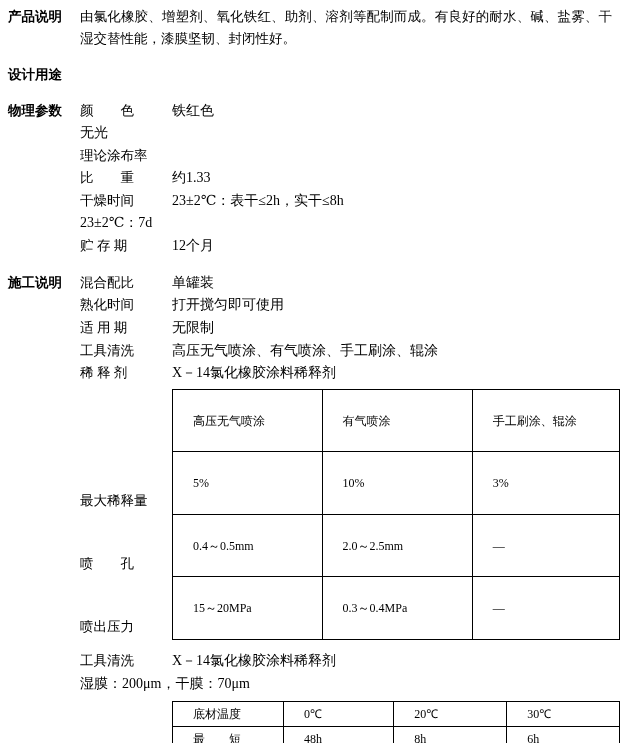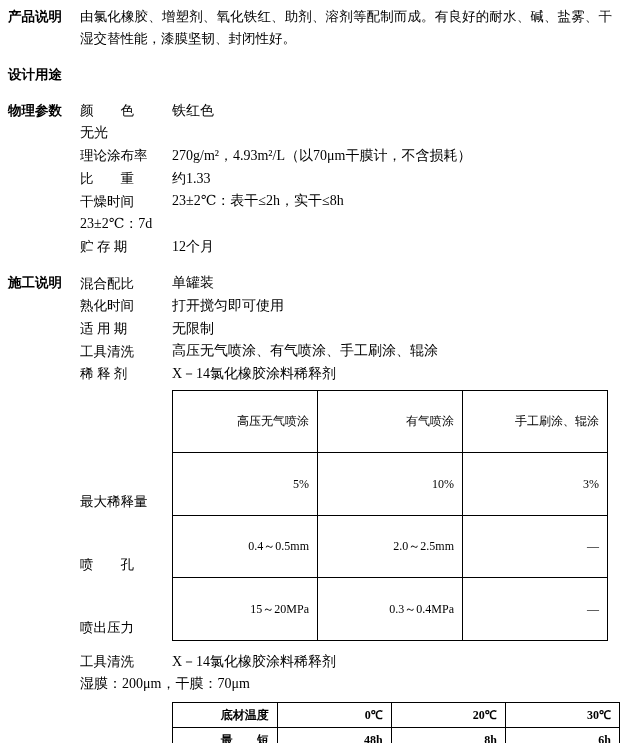--- a/index.html
+++ b/index.html
@@ -42,43 +42,43 @@
     font-size: 13.5px;
   }
   .para {
     text-align: justify;
     text-justify: inter-ideograph;
     padding-right: 8px;
   }
   
   .kv {
     display: flex;
-    align-items: center;
+    align-items: flex-start;
     line-height: 1.62;
   }
   .kv-key {
     width: 92px;
     min-width: 92px;
     font-size: 13.5px;
     white-space: nowrap;
   }
   .kv-val {
     font-size: 14px;
     flex: 1;
   }
   
   table.grid {
     border-collapse: collapse;
     font-size: 12px;
     margin: 0;
   }
   table.grid td {
     border: 1px solid #000000;
-    text-align: right;
-    padding: 3px 8px;
+    text-align: left;
+    padding: 3px 20px;
     line-height: 1.35;
     font-family: "Liberation Serif", serif;
   }
   .tbl-block {
     display: flex;
     align-items: stretch;
     margin-top: 4px;
     margin-bottom: 4px;
   }
   .tbl-rowlabels {
@@ -95,21 +95,21 @@
     height: 26px;
     margin-top: 37px;
   }
   .tbl-rowlabels .rl.header-space {
     height: 25px;
   }
   .dilution-table td { height: 18px; }
   .dilution-table td.c0 { width: 128px; }
   .dilution-table td.c1 { width: 128px; }
   .dilution-table td.c2 { width: 128px; }
-  .interval-table td { height: 18px; font-weight: bold; }
+  .interval-table td { height: 18px; }
   .interval-table td.c0 { width: 92px; }
   .interval-table td.c1 { width: 103px; }
   .interval-table td.c2 { width: 103px; }
   .interval-table td.c3 { width: 103px; }
   .mt6 { margin-top: 6px; }
   .mt10 { margin-top: 10px; }
 </style>
 </head>
 <body>
 
@@ -129,21 +129,20 @@
     <div class="section-body">
       <div class="kv">
         <div class="kv-key">颜　　色</div>
         <div class="kv-val">铁红色</div>
       </div>
       <div class="kv">
         <div class="kv-val">无光</div>
       </div>
       <div class="kv">
         <div class="kv-key">理论涂布率</div>
-        <div class="kv-val">270g/m²，4.93m²/L（以70μm干膜计，不含损耗）</div>
       </div>
       <div class="kv">
         <div class="kv-key">比　　重</div>
         <div class="kv-val">约1.33</div>
       </div>
       <div class="kv">
         <div class="kv-key">干燥时间</div>
         <div class="kv-val">23±2℃：表干≤2h，实干≤8h</div>
       </div>
       <div class="kv">

